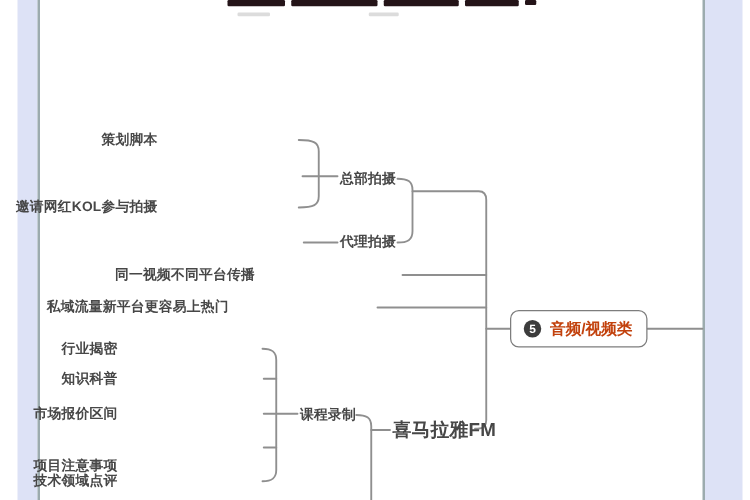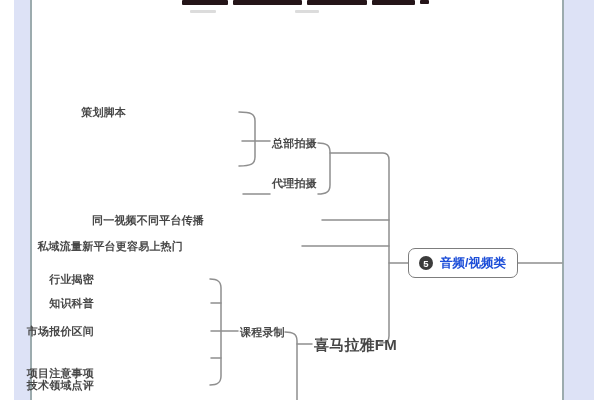--- a/index.html
+++ b/index.html
@@ -36,21 +36,21 @@
   .root-node{
     position:absolute;left:408px;top:248px;width:110px;height:30px;
     background:#ffffff;border:1.5px solid #7d7d7d;border-radius:7px;
     box-sizing:border-box;display:flex;align-items:center;gap:7px;padding:0 0 0 10px;
   }
   .root-badge{
     width:14px;height:14px;border-radius:50%;background:#3c3c3c;color:#ffffff;
     font-size:9.5px;font-weight:700;display:flex;align-items:center;justify-content:center;
     flex:0 0 auto;
   }
-  .root-label{font-size:12.5px;font-weight:700;color:#1d4ed8;white-space:nowrap;}
+  .root-label{font-size:12.5px;font-weight:700;color:#c2410c;white-space:nowrap;}
 </style>
 </head>
 <body>
 
 <div class="stage">
 
   <div class="side-bar left"></div>
   <div class="edge-line left"></div>
   <div class="edge-line right"></div>
   <div class="side-bar right"></div>
@@ -85,23 +85,24 @@
     <path d="M285 332 C293 332 297 334 297 341 L297 400"></path>
     <path d="M297 344 L312 344"></path>
 
     <path d="M210 279 C217 279 221 281 221 288 L221 376 C221 383 217 385 210 385"></path>
     <path d="M211 303 L221 303"></path>
     <path d="M211 331 L238 331"></path>
     <path d="M211 358 L221 358"></path>
   </svg>
 
   <div class="topic r" style="right:360px;top:105px;">策划脚本</div>
+  <div class="topic r" style="right:360px;top:159px;">邀请网红KOL参与拍摄</div>
 
   <div class="topic" style="left:272px;top:136px;">总部拍摄</div>
-  <div class="topic" style="left:272px;top:176px;">代理拍摄</div>
+  <div class="topic" style="left:272px;top:187px;">代理拍摄</div>
 
   <div class="topic r" style="right:282px;top:213px;">同一视频不同平台传播</div>
   <div class="topic r" style="right:303px;top:239px;font-family:Liberation Serif, serif;">私域流量新平台更容易上热门</div>
 
   <div class="topic" style="left:314px;top:338px;font-size:15px;">喜马拉雅FM</div>
   <div class="topic" style="left:240px;top:325px;">课程录制</div>
 
   <div class="topic r" style="right:392px;top:272px;">行业揭密</div>
   <div class="topic r" style="right:392px;top:296px;">知识科普</div>
   <div class="topic r" style="right:392px;top:324px;">市场报价区间</div>

